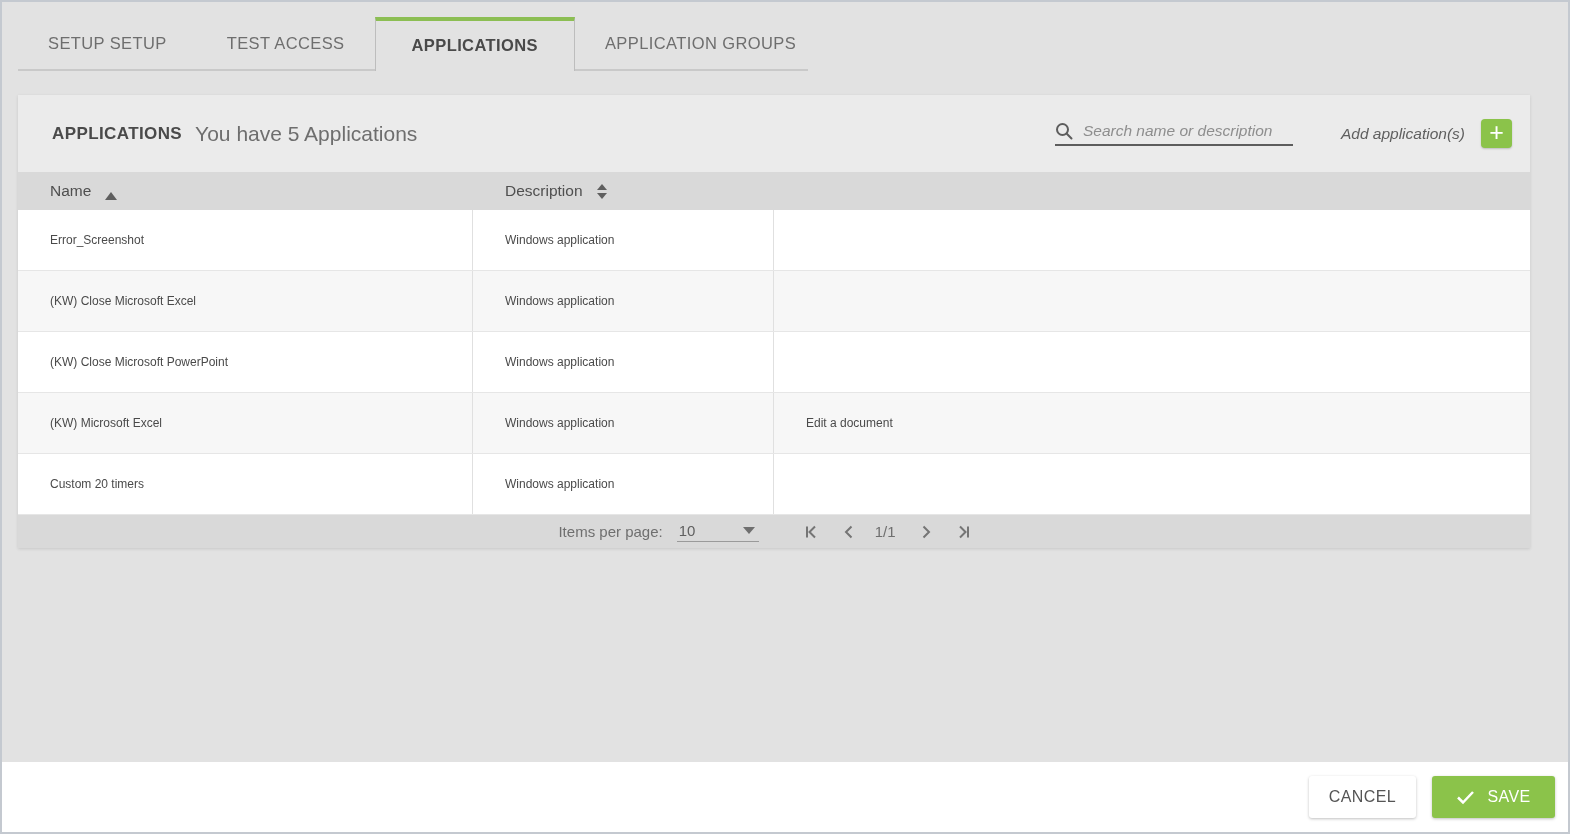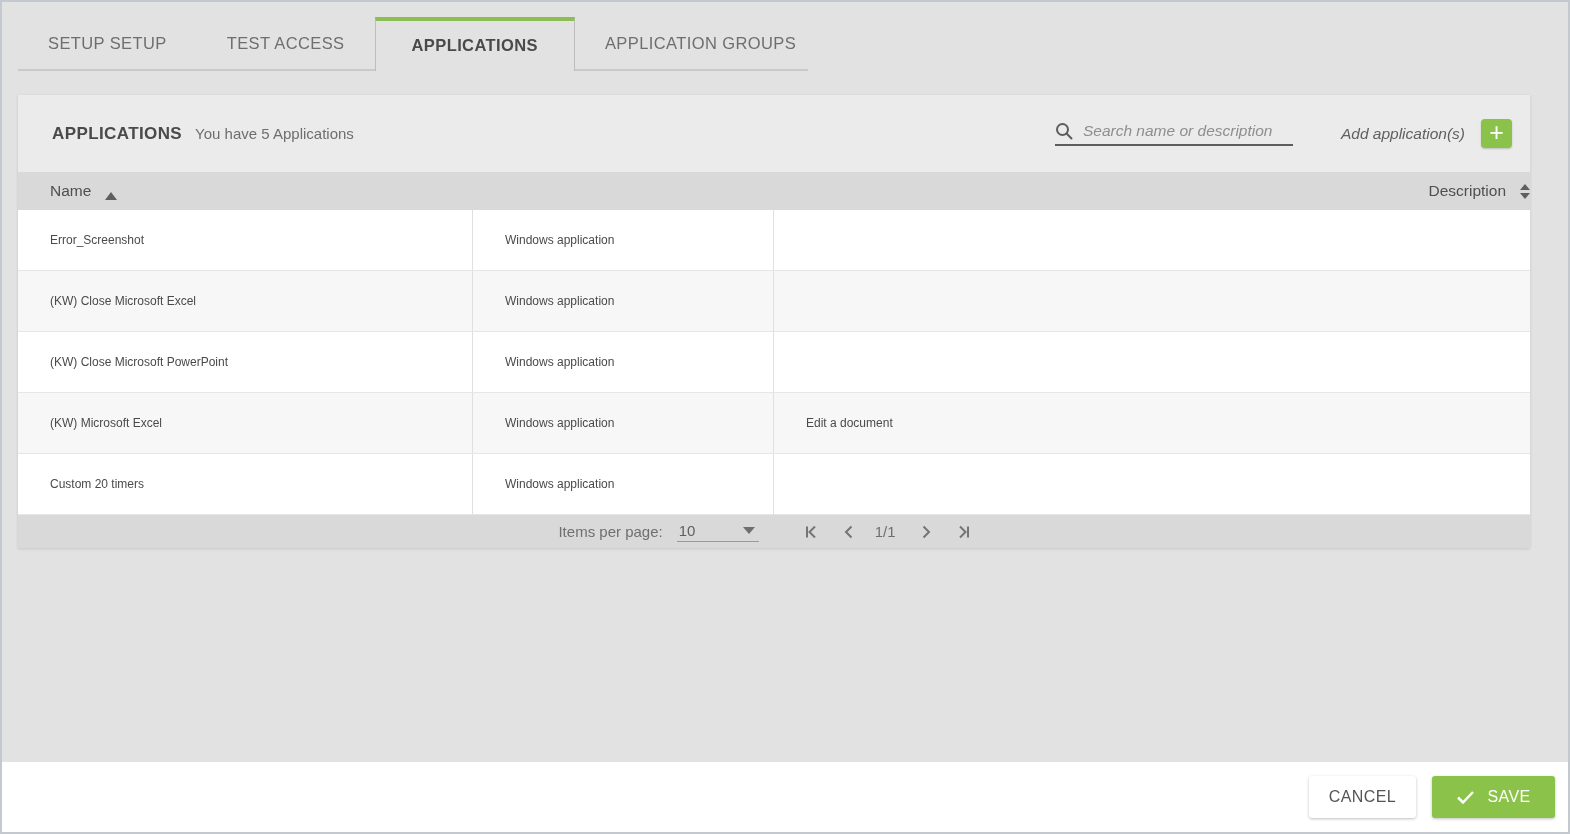--- a/index.html
+++ b/index.html
@@ -51,21 +51,21 @@
     display:flex; flex-direction:column;
     box-shadow:0 1px 3px rgba(0,0,0,0.12);
   }
   .panel-header {
     height:77px;
     background:#ebebeb;
     display:flex; align-items:center;
     padding:0 18px 0 34px;
   }
   .panel-title { font-size:17px; font-weight:bold; color:#4a4a4a; letter-spacing:0.4px; }
-  .panel-subtitle { font-size:15px; color:#6e6e6e; margin-left:13px; }
+  .panel-subtitle { font-size:21px; color:#6e6e6e; margin-left:13px; }
   .panel-header-right { margin-left:auto; display:flex; align-items:center; }
 
   .searchbox {
     display:flex; align-items:flex-end;
     border-bottom:2px solid #5d5d5d;
     padding-bottom:4px;
     width:238px;
   }
   .searchbox svg { flex:0 0 auto; margin-right:10px; }
   .searchbox input {
@@ -93,21 +93,21 @@
     display:flex;
     background:#d9d9d9;
     height:38px;
     align-items:center;
     font-size:15.5px;
     color:#4f4f4f;
   }
   .th { display:flex; align-items:center; padding-left:32px; }
   .th-name { width:455px;align-items:flex-end; }
   .th-type { width:301px; }
-  .th-desc { flex:1;justify-content:flex-end; }
+  .th-desc { flex:1; }
 
   .tri-up {
     width:0; height:0; margin-left:14px;
     border-left:6px solid transparent;
     border-right:6px solid transparent;
     border-bottom:8px solid #5f5f5f;
   }
   .sort-both { display:flex; flex-direction:column; margin-left:14px; gap:3px; }
   .sort-both .u {
     width:0;height:0;

